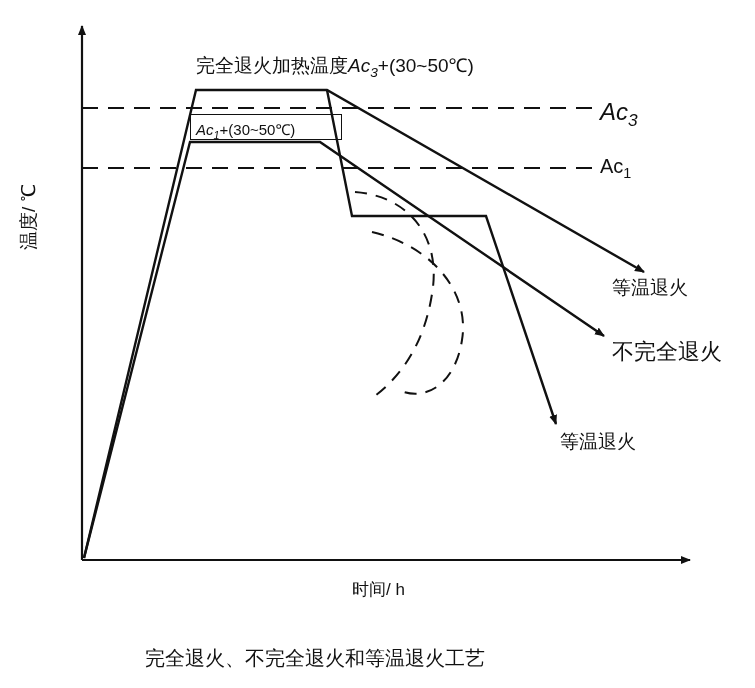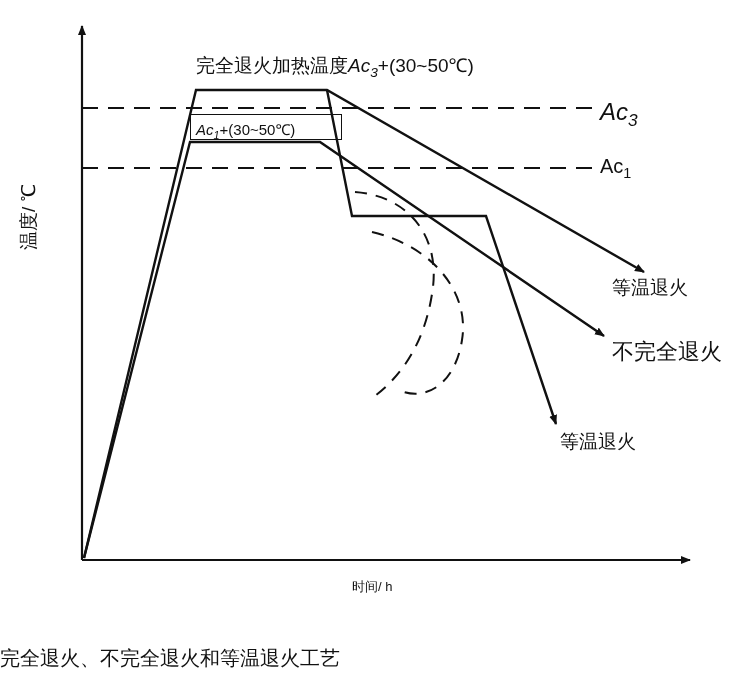--- a/index.html
+++ b/index.html
@@ -69,37 +69,38 @@
     left: 612px;
     top: 337px;
     text-align: center;
   }
   .lbl-iso-anneal {
     font-size: 19px;
     left: 560px;
     top: 429px;
   }
   .lbl-xaxis {
-    font-size: 13px;
+    font-size: 17px;
     left: 352px;
     top: 578px;
   }
   .lbl-yaxis {
     font-size: 19px;
     left: 16px;
     top: 250px;
     transform: rotate(-90deg);
     transform-origin: left top;
     width: 120px;
   }
   .lbl-caption {
     font-size: 20px;
     left: 0;
     top: 645px;
     width: 630px;
+    text-align: center;
   }
   .sub {
     font-size: 0.72em;
     vertical-align: sub;
   }
   .ital {
     font-style: italic;
   }
   .ac1box-border {
     position: absolute;

